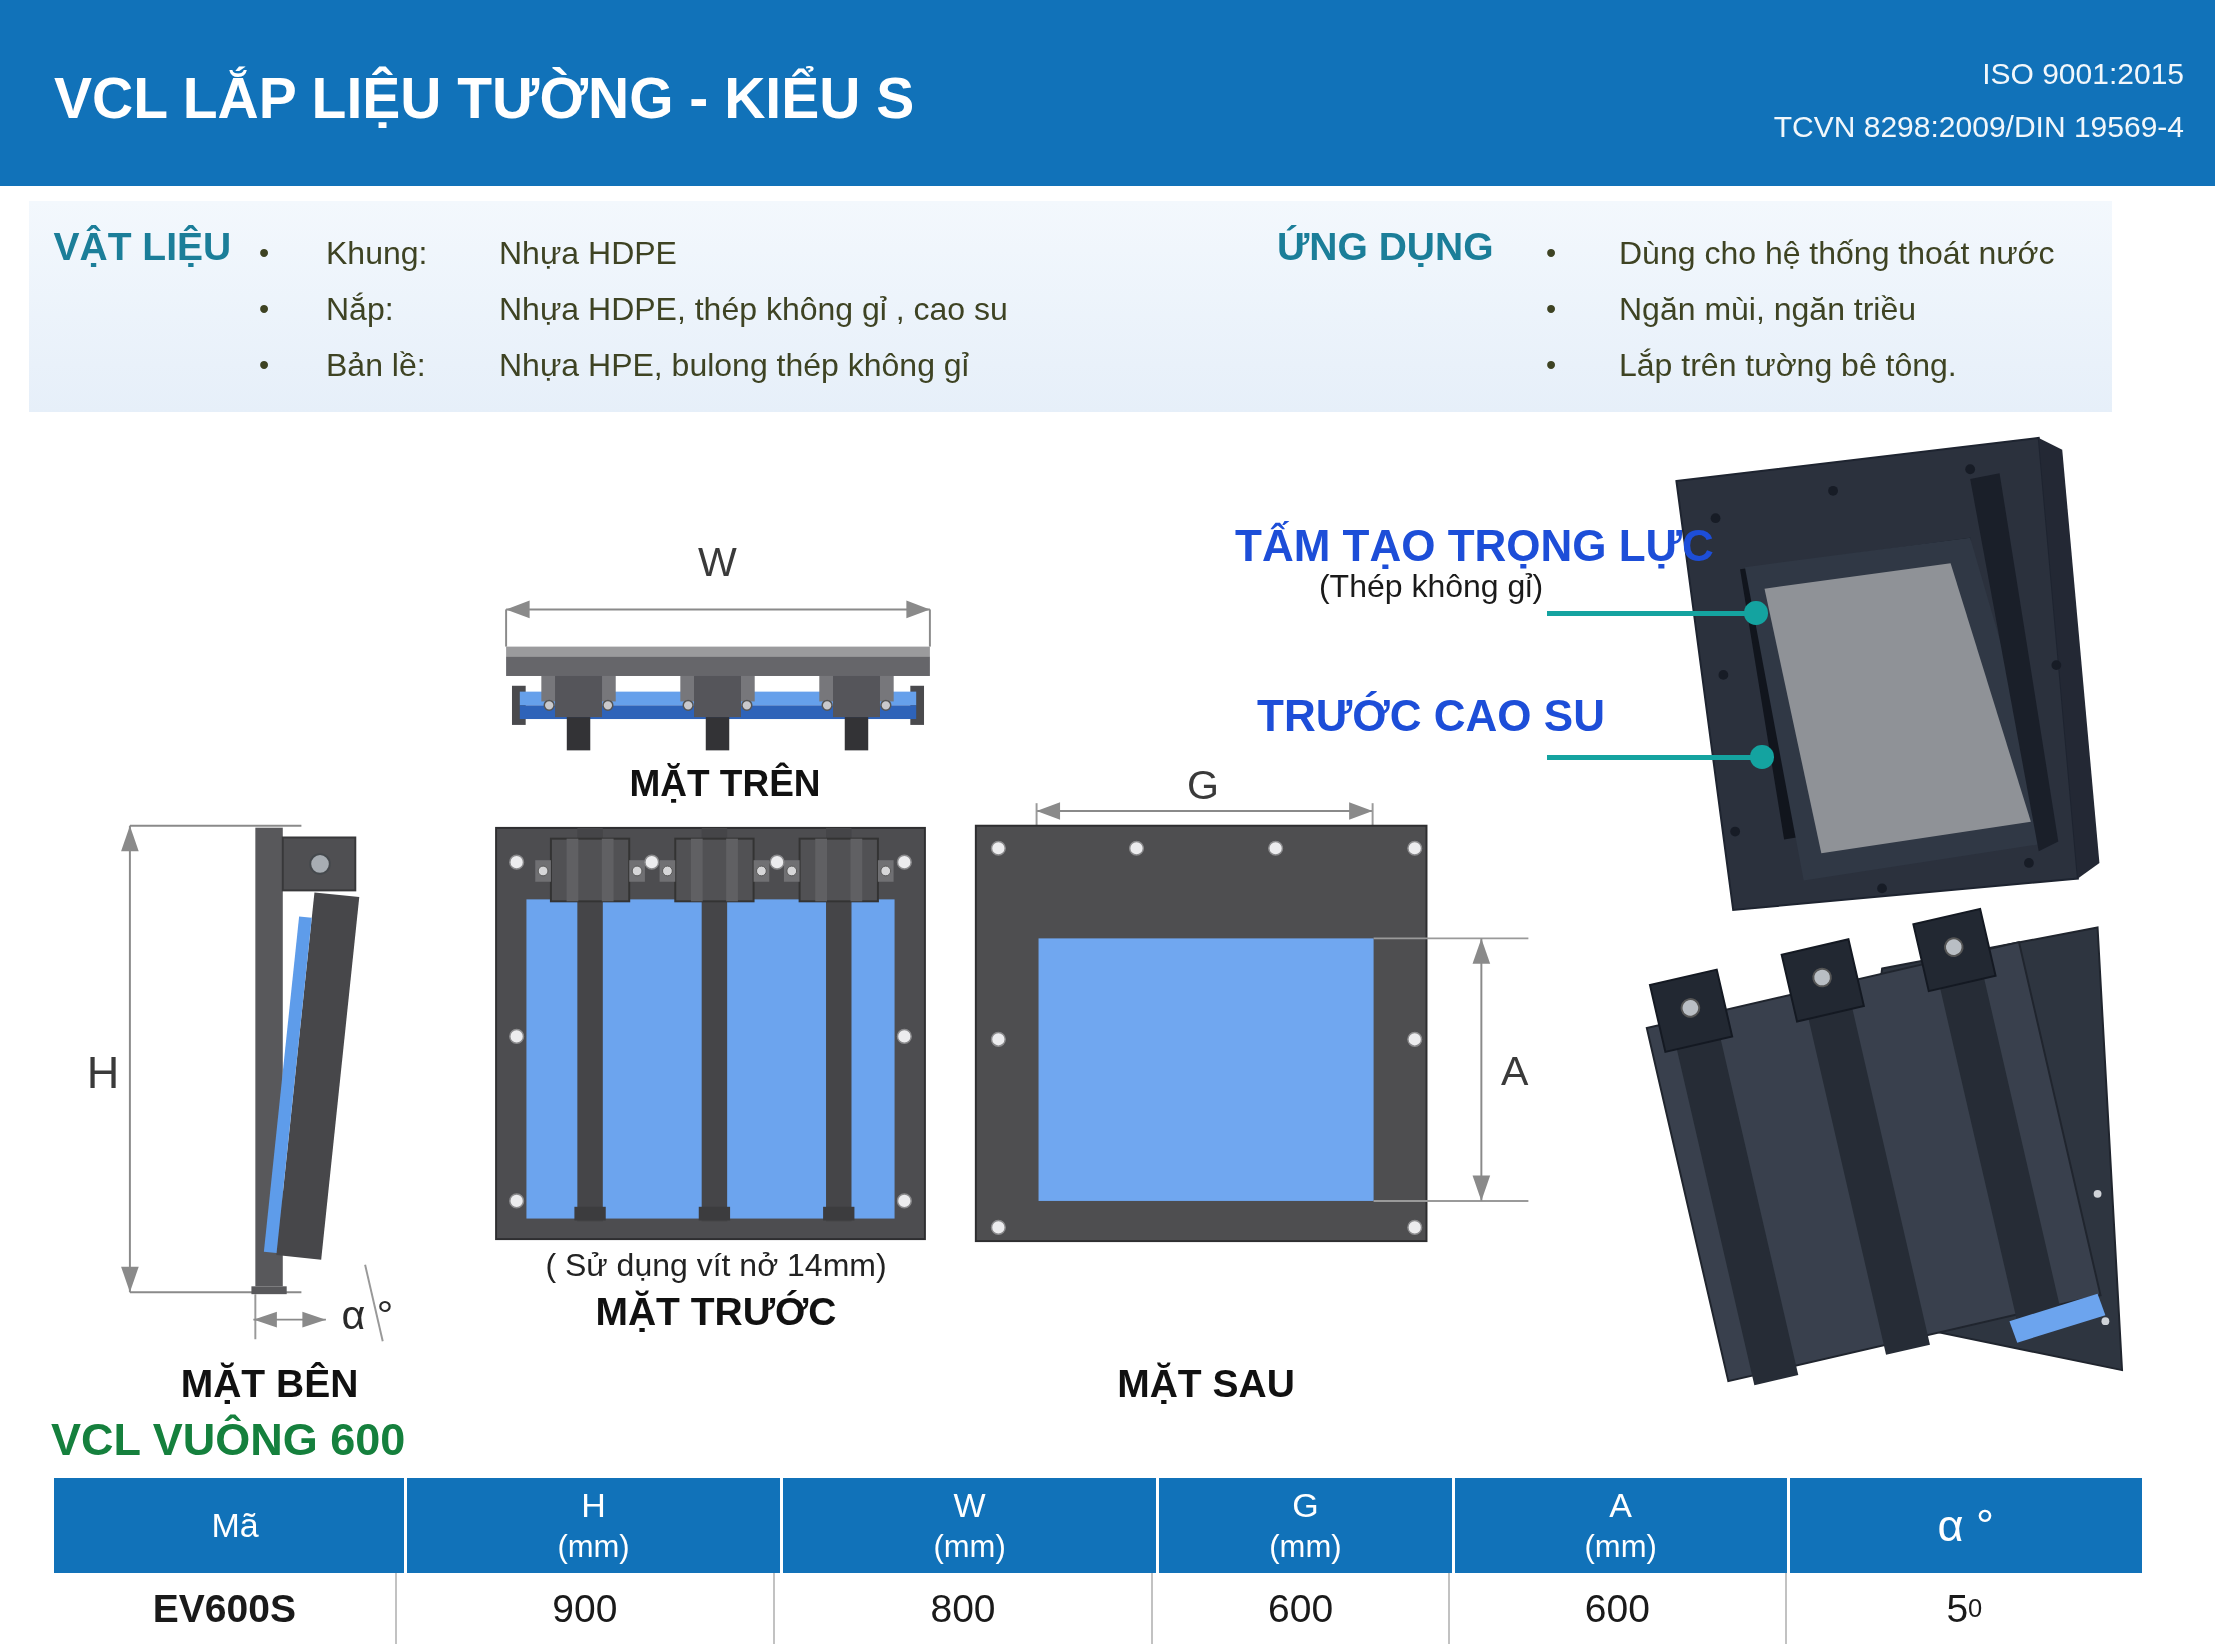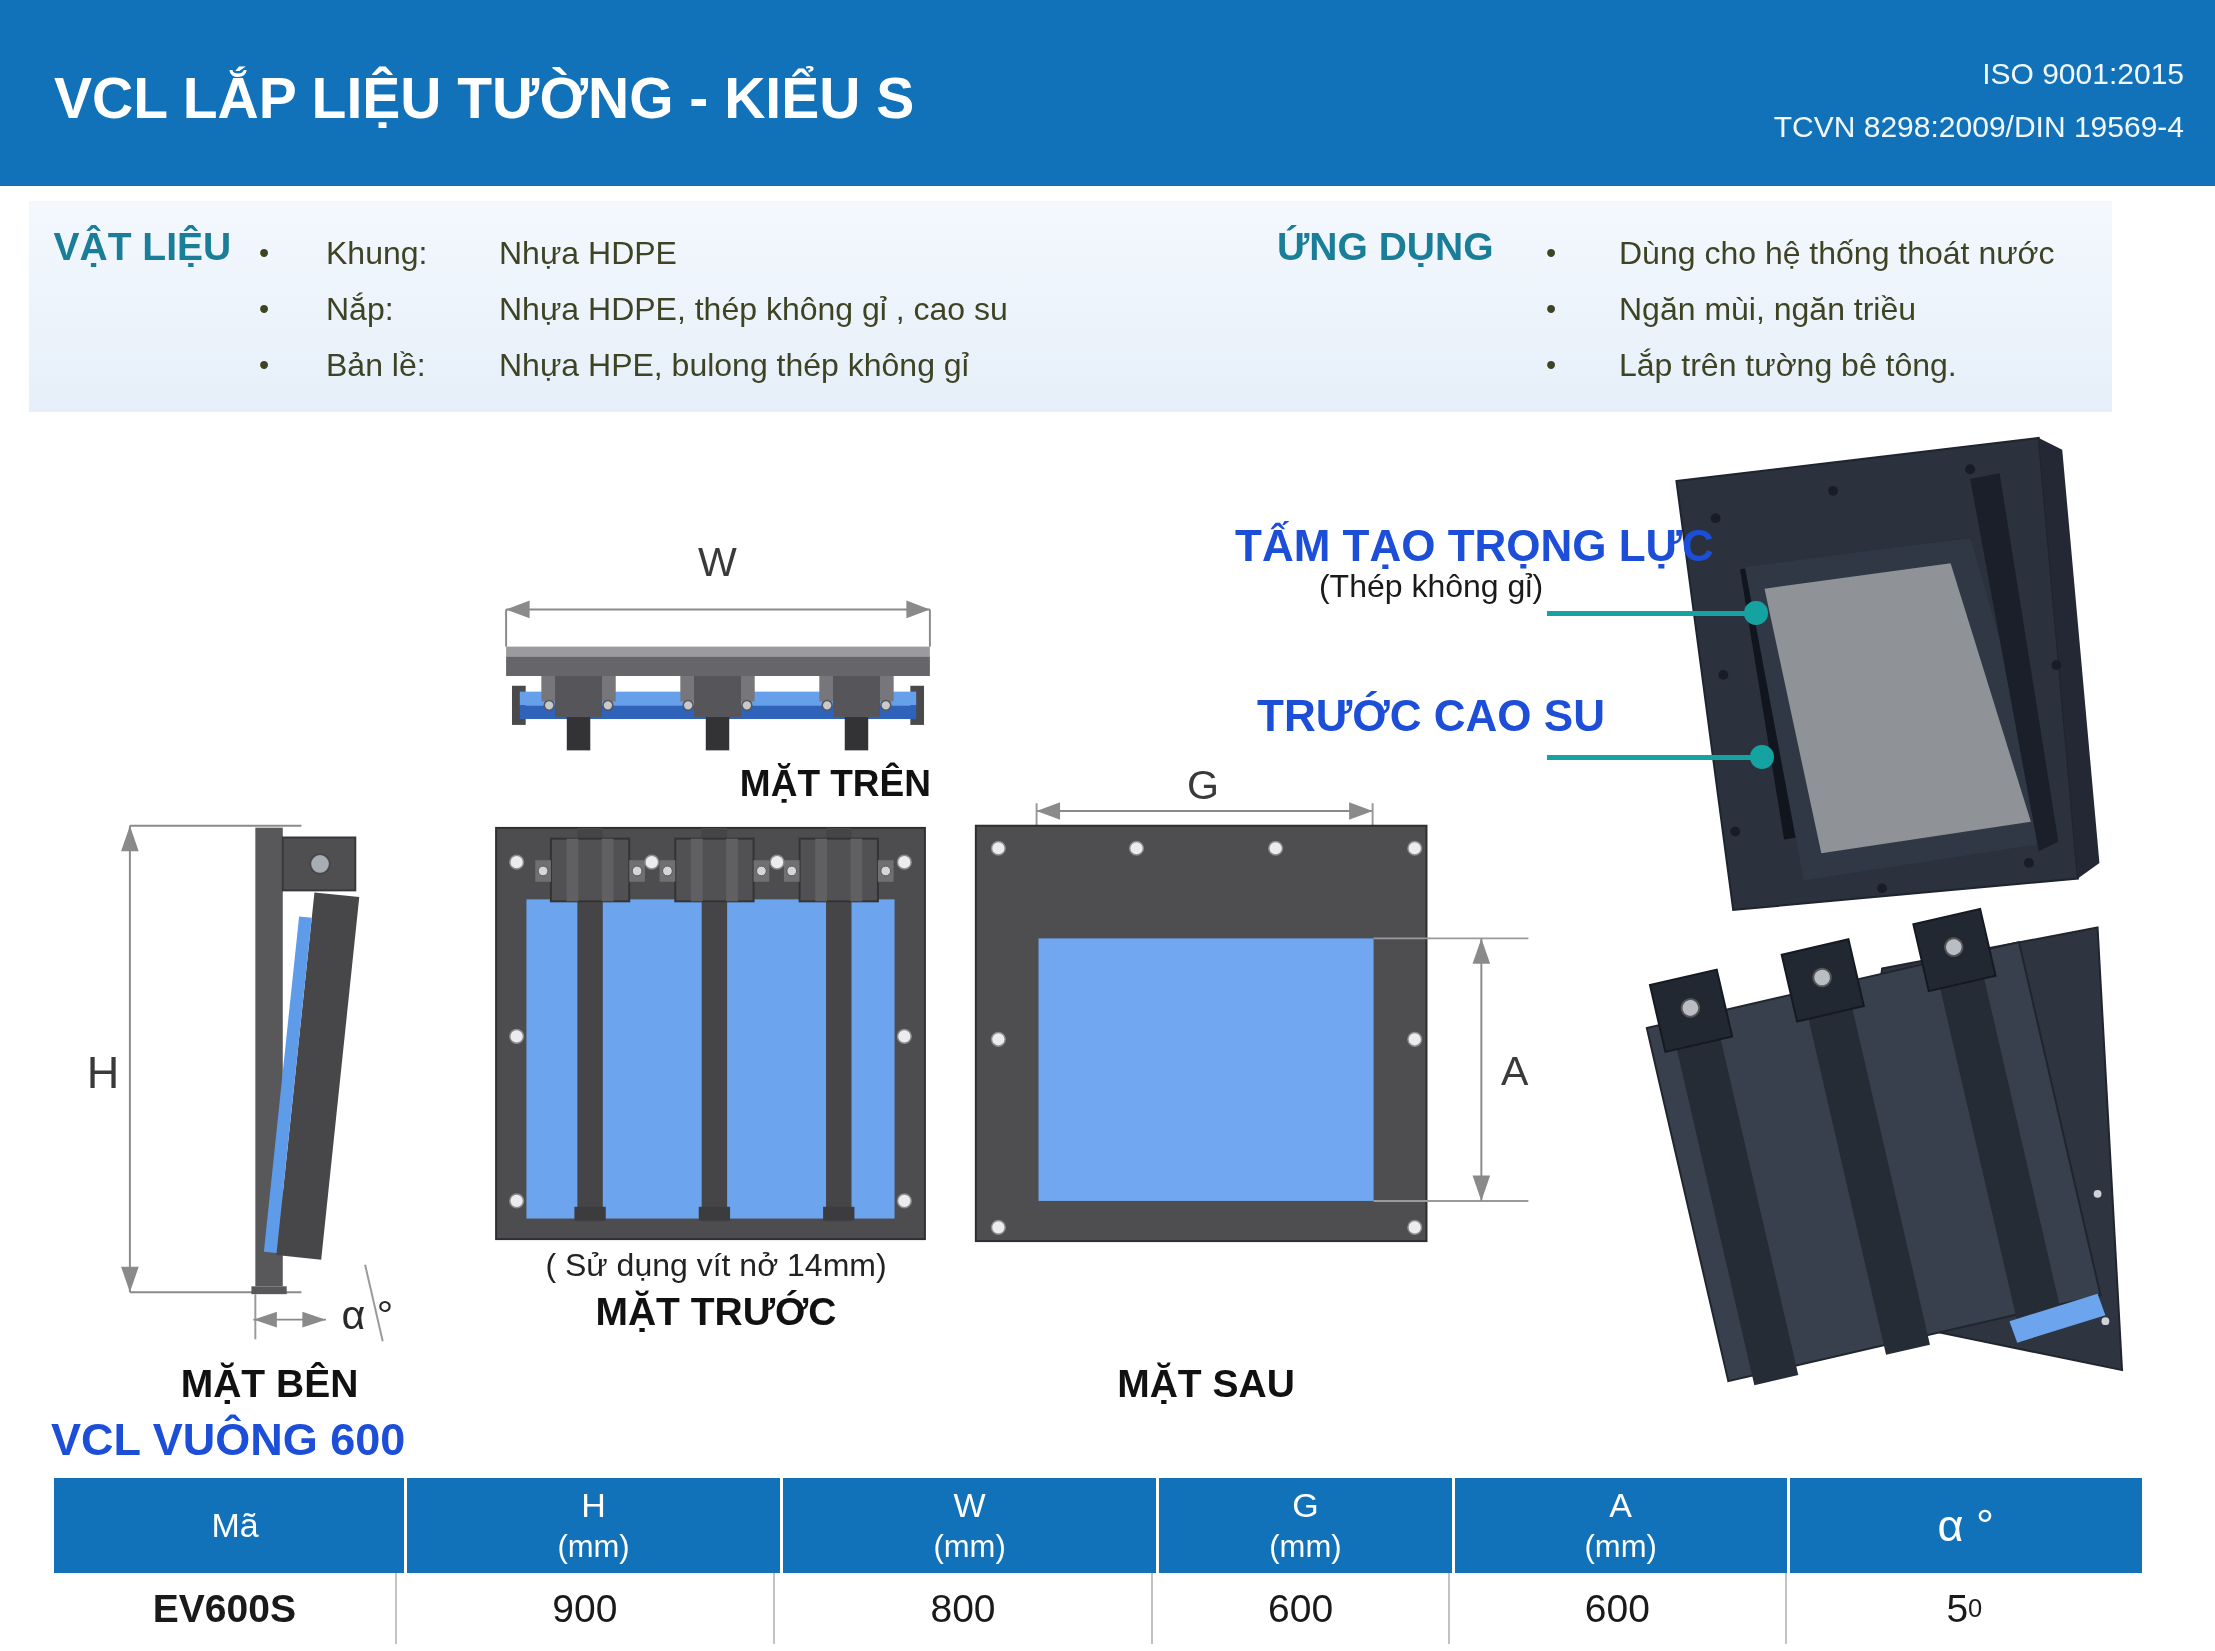--- a/index.html
+++ b/index.html
@@ -34,21 +34,21 @@
   .note{font-size:32px;color:#222;text-align:center;white-space:nowrap;}
   .dim-text{fill:#3a3a3a;font-size:42px;font-family:"Liberation Sans",sans-serif;}
 
   
   .callout-title{font-size:44px;font-weight:800;color:#1d4ed8;text-align:center;white-space:nowrap;}
   .callout-sub{font-size:32px;color:#1a1a1a;text-align:center;white-space:nowrap;}
   .callout-line{height:4.9px;background:#14A3A0;}
   .callout-dot{width:23.5px;height:23.5px;border-radius:50%;background:#14A3A0;}
 
   
-  .tbl-heading{left:51px;top:1414px;font-size:45px;font-weight:800;color:#1d4ed8;white-space:nowrap;}
+  .tbl-heading{left:51px;top:1414px;font-size:45px;font-weight:800;color:#15803d;white-space:nowrap;}
   .tbl{left:54px;top:1478px;width:2088px;}
   .tbl-row{display:flex;width:100%;}
   .th{background:#1172B9;color:#ffffff;height:95px;display:flex;flex-direction:column;
       align-items:center;justify-content:center;font-size:34px;line-height:41px;border-left:3.9px solid #ffffff;}
   .th:first-child{border-left:none;padding-left:12px;}
   .th .unit{font-size:31px;}
   .th.alpha{font-size:45px;}
   .td{height:71px;display:flex;align-items:center;justify-content:center;font-size:39px;color:#1a1a1a;
       border-left:2.9px solid #C2C2C2;background:#ffffff;}
   .td:first-child{border-left:none;font-weight:800;}
@@ -131,21 +131,21 @@
       </g>
       <g>
         <rect x="336" y="142" width="76" height="26" fill="#77777B"></rect>
         <rect x="350" y="142" width="48" height="42" fill="#55555A"></rect>
         <circle cx="344" cy="172" r="5" fill="#C9C9CC" stroke="#555" stroke-width="1.5"></circle>
         <circle cx="404" cy="172" r="5" fill="#C9C9CC" stroke="#555" stroke-width="1.5"></circle>
         <rect x="362" y="184" width="24" height="34" fill="#333336"></rect>
       </g>
     </g>
   </svg>
-  <div class="abs caption" style="left:519px;top:763px;width:412px;font-size:37px;text-align:right;">MẶT TRÊN</div>
+  <div class="abs caption" style="left:519px;top:763px;width:412px;font-size:37px;">MẶT TRÊN</div>
 
   <svg class="abs" style="left:71px;top:812px;" width="353" height="539" viewBox="0 0 360 550">
     <line x1="60" y1="14" x2="235" y2="14" stroke="#8A8A8A" stroke-width="2"></line>
     <line x1="60" y1="490" x2="235" y2="490" stroke="#8A8A8A" stroke-width="2"></line>
     <line x1="60" y1="14" x2="60" y2="490" stroke="#8A8A8A" stroke-width="2"></line>
     <polygon points="60,14 51,40 69,40" fill="#8A8A8A"></polygon>
     <polygon points="60,490 51,464 69,464" fill="#8A8A8A"></polygon>
     <text class="dim-text" x="16" y="282" style="font-size:46px;">H</text>
     <rect x="188" y="16" width="28" height="468" fill="#58585B"></rect>
     <rect x="184" y="484" width="36" height="8" fill="#58585B"></rect>

